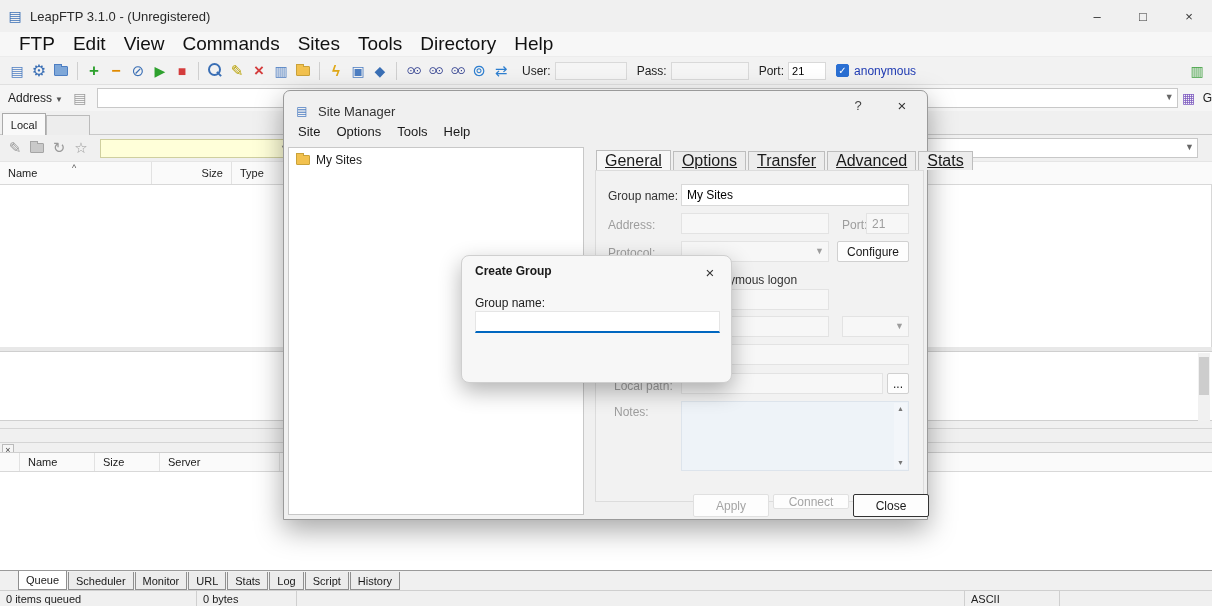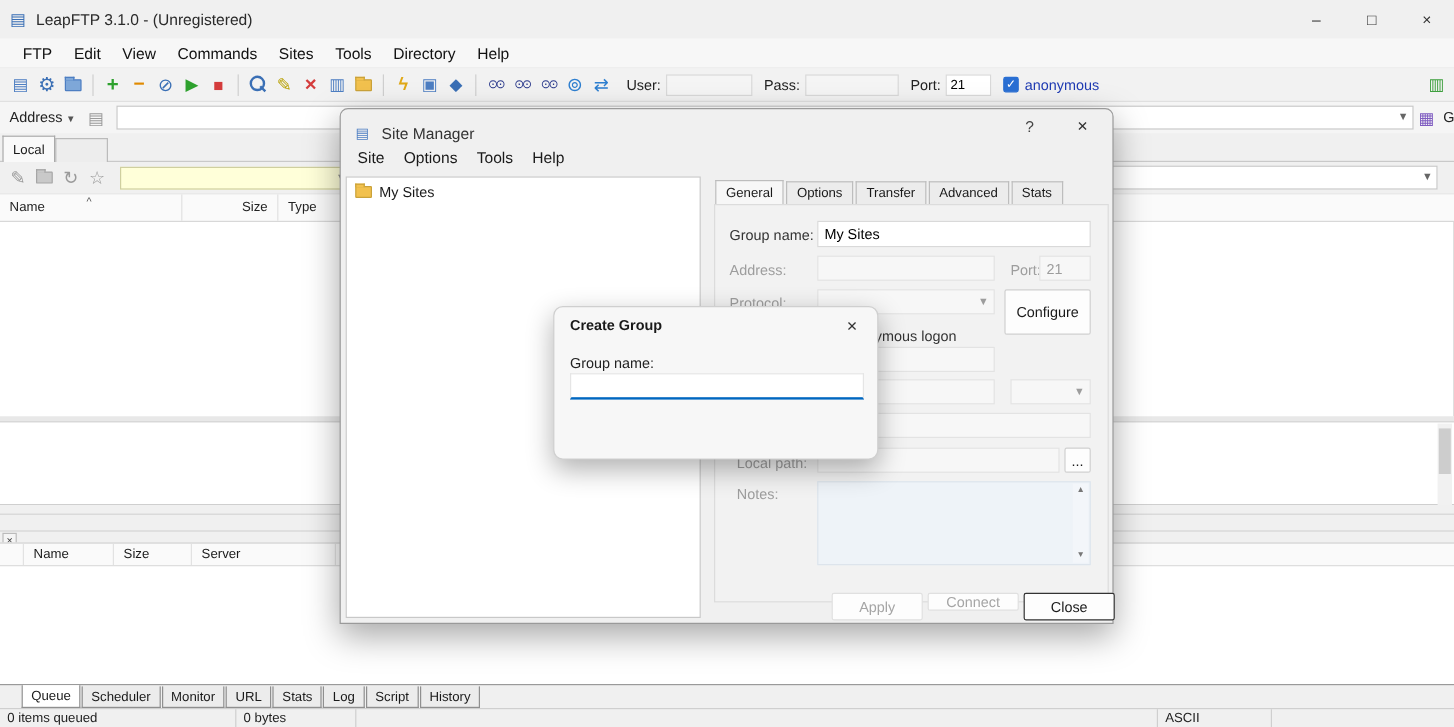--- a/index.html
+++ b/index.html
@@ -9,21 +9,21 @@
 
   
   .titlebar { position:absolute; left:0; top:0; width:1212px; height:32px; background:#f0f0f0; display:flex; align-items:center; }
   .titlebar .app-ic { width:30px; text-align:center; font-size:14px; color:#3a6fb5; }
   .titlebar .title { font-size:13px; color:#2a2a2a; }
   .win-controls { position:absolute; right:0; top:0; height:32px; display:flex; }
   .win-btn { width:46px; height:32px; display:flex; align-items:center; justify-content:center; font-size:13px; color:#333; }
 
   
   .menubar { position:absolute; left:0; top:32px; width:1212px; height:25px; background:#f7f7f7; display:flex; align-items:center; padding-left:10px; border-bottom:1px solid #ececec; }
-  .menubar .mi { padding:3px 9px; font-size:13px; color:#111; }
+  .menubar .mi { padding:3px 9px; font-size:19px; color:#111; }
 
   
   .toolbar { position:absolute; left:0; top:57px; width:1212px; height:28px; background:#f2f2f2; border-bottom:1px solid #e0e0e0; display:flex; align-items:center; padding-left:6px; }
   .tsep { width:1px; height:18px; background:#cfcfcf; margin:0 5px; }
   .ic { display:inline-flex; width:22px; height:22px; align-items:center; justify-content:center; font-size:14px; }
   .ic-grid::before { content:"▤"; color:#4d7ec2; }
   .ic-gear::before { content:"⚙"; color:#3a6fb5; font-size:16px; }
   .ic-add::before { content:"+"; color:#2ea12e; font-weight:bold; font-size:17px; }
   .ic-minus::before { content:"−"; color:#e08a00; font-weight:bold; font-size:16px; }
   .ic-noentry::before { content:"⊘"; color:#3a6fb5; font-size:15px; }
@@ -123,21 +123,21 @@
   .sm { position:absolute; left:283px; top:90px; width:645px; height:430px; background:#f0f0f0; border:1px solid #9a9a9a; border-radius:7px 7px 0 0; box-shadow:0 10px 28px rgba(0,0,0,0.35); }
   .sm-titlebar { position:relative; height:28px; display:flex; align-items:flex-end; padding-left:10px; }
   .sm-title { font-size:13px; color:#333; margin-left:8px; }
   .sm-help { position:absolute; right:52px; top:0; width:34px; height:28px; display:flex; align-items:center; justify-content:center; color:#444; font-size:13px; }
   .sm-close { position:absolute; right:8px; top:0; width:34px; height:28px; display:flex; align-items:center; justify-content:center; color:#333; font-size:15px; }
   .sm-menubar { height:24px; display:flex; align-items:center; padding-left:6px; }
   .sm-menubar .mi { padding:2px 8px; font-size:13px; }
   .sm-tree { position:absolute; left:4px; top:56px; width:296px; height:368px; background:#fff; border:1px solid #c8c8c8; }
   .sm-tree-item { display:flex; align-items:center; gap:6px; padding:5px 0 0 7px; font-size:12px; }
   .sm-tabs { position:absolute; left:312px; top:60px; height:20px; display:flex; }
-  .sm-tab { height:19px; padding:0 8px; border:1px solid #bdbdbd; border-bottom:none; background:#ececec; font-size:11px; display:flex; align-items:center; margin-right:2px; }
+  .sm-tab { height:19px; padding:0 8px; border:1px solid #bdbdbd; border-bottom:none; background:#ececec; font-size:16px; display:flex; align-items:center; margin-right:2px;text-decoration:underline; }
   .sm-tab.active { background:#f7f7f7; height:20px; position:relative; top:-1px; padding-top:1px; }
   .sm-page { position:absolute; left:311px; top:79px; width:329px; height:332px; background:#f2f2f2; border:1px solid #dcdcdc; }
   .sm-label { position:absolute; font-size:12px; color:#333; }
   .sm-label.dis { color:#9d9d9d; }
   .sm-field { position:absolute; background:#fff; border:1px solid #d9d9d9; font-size:12px; font-family:inherit; padding:0 5px; }
   .sm-field.dis { background:#f7f7f7; border-color:#e3e3e3; color:#9d9d9d; }
   .sm-combo { position:absolute; background:#f7f7f7; border:1px solid #e3e3e3; }
   .sm-combo .chev { position:absolute; right:4px; top:4px; font-size:9px; color:#9d9d9d; }
   .sm-btn { position:absolute; background:#fdfdfd; border:1px solid #d0d0d0; border-radius:2px; font-size:12px; display:flex; align-items:center; justify-content:center; }
   .sm-btn.dis { color:#a5a5a5; border-color:#e0e0e0; }
@@ -344,21 +344,21 @@
 
     <span class="sm-label dis" style="left:324px; top:127px">Address:</span>
     <input class="sm-field dis" style="left: 397px; top: 122px; width: 148px; height: 21px;">
     <span class="sm-label dis" style="left:558px; top:127px">Port:</span>
     <input class="sm-field dis" style="left: 582px; top: 122px; width: 43px; height: 21px;" value="21">
 
     <span class="sm-label dis" style="left:324px; top:155px">Protocol:</span>
     <span class="sm-combo" style="left:397px; top:150px; width:148px; height:21px">
         <span class="chev">▼</span>
       </span>
-    <div class="sm-btn" style="left:553px; top:150px; width:72px; height:38px">Configure</div>
+    <div class="sm-btn" style="left:553px; top:150px; width:72px; height:21px">Configure</div>
 
     <span class="sm-cbx" style="left:397px; top:181px"></span>
     <span class="sm-label" style="left:417px; top:182px">Anonymous logon</span>
 
     <input class="sm-field dis" style="left: 397px; top: 198px; width: 148px; height: 21px;">
 
     <input class="sm-field dis" style="left: 397px; top: 225px; width: 148px; height: 21px;">
     <span class="sm-combo" style="left:558px; top:225px; width:67px; height:21px">
         <span class="chev">▼</span>
       </span>

